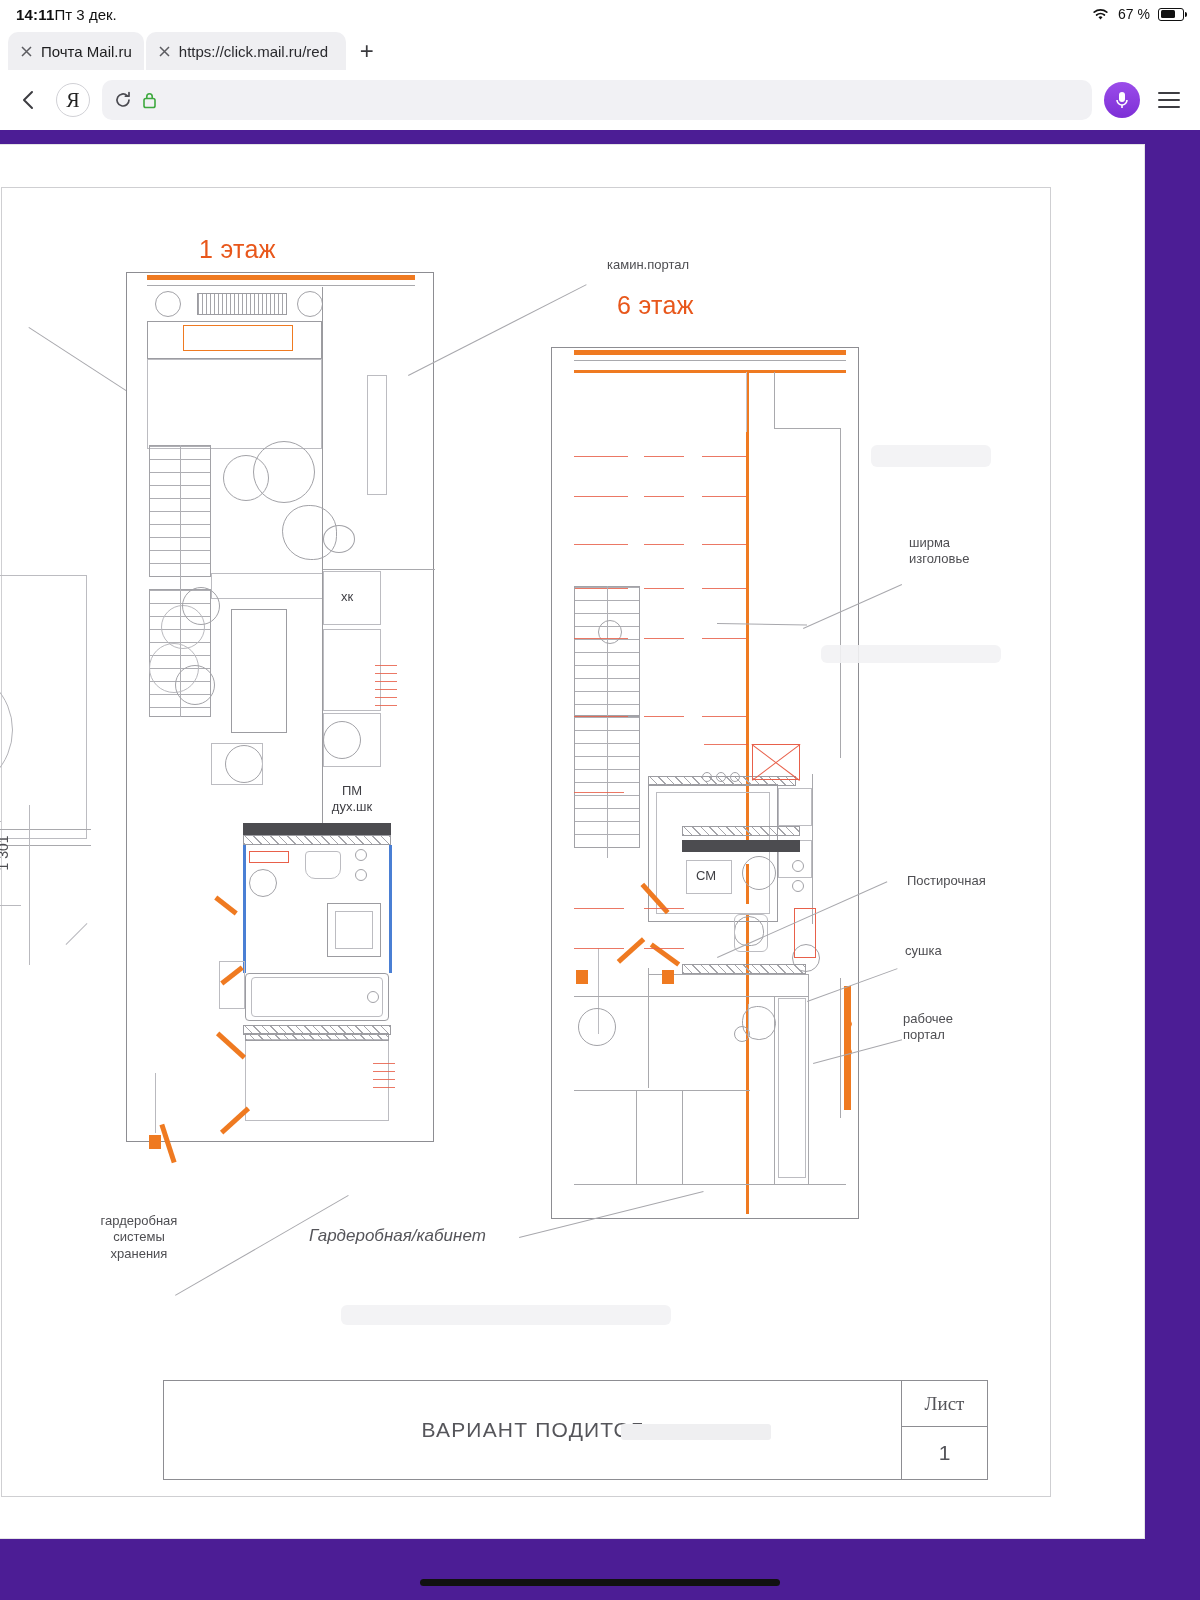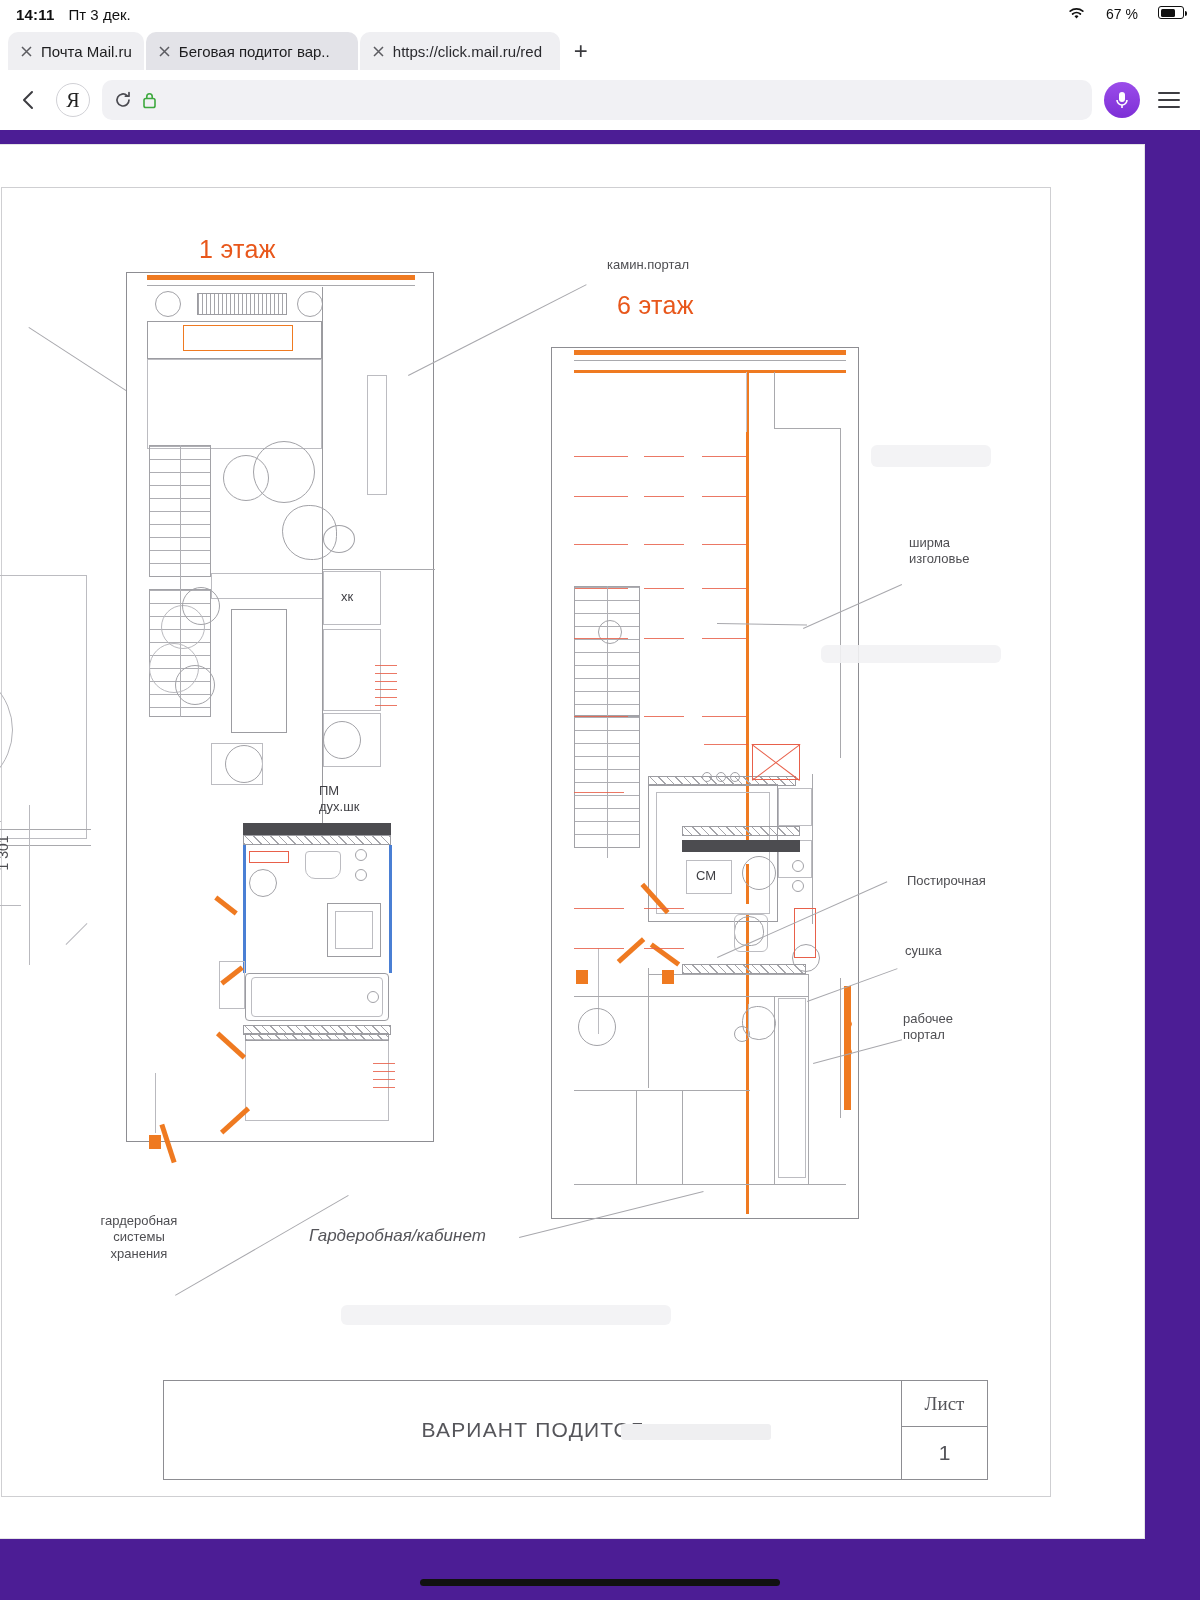--- a/index.html
+++ b/index.html
@@ -13,24 +13,24 @@
   }
 
   
   .statusbar {
     height: 28px; width: 100%;
     display: flex; align-items: center;
     padding: 0 16px;
     font-size: 15px; color: #111;
     background: #ffffff;
   }
-  .sb-left { display: flex; align-items: flex-end; gap: 14px; }
+  .sb-left { display: flex; align-items: flex-end; }
   .sb-time { font-weight: 600; letter-spacing: .2px; }
   .sb-date { font-weight: 400; }
-  .sb-right { margin-left: auto; display: flex; align-items: flex-start; gap: 20px; }
+  .sb-right { margin-left: auto; display: flex; align-items: center; gap: 8px; }
   .sb-batt-txt { font-size: 14px; }
   .batt {
     width: 26px; height: 13px; border: 1.5px solid #111; border-radius: 3px;
     position: relative; display: inline-block;
   }
   .batt::after {
     content: ""; position: absolute; right: -4px; top: 3.5px;
     width: 2.5px; height: 5px; background: #111; border-radius: 0 2px 2px 0;
   }
   .batt i { position: absolute; left: 1.5px; top: 1.5px; bottom: 1.5px; width: 62%; background: #111; border-radius: 1.5px; display: block; }
@@ -177,21 +177,21 @@
   }
   .stair {
     position: absolute; border: 1px solid #a2a2a7;
     background-image: repeating-linear-gradient(to bottom, #aeaeb3 0 1px, transparent 1px 13px);
   }
   .annot {
     position: absolute;
     font-size: 13px; color: #4e4e52; line-height: 1.25;
     white-space: pre-line;
   }
-  .annot.small { font-size: 13px; color: #3f3f44; text-align: left; }
+  .annot.small { font-size: 13px; color: #3f3f44; text-align: center; }
   .annot.italic { font-style: italic; font-size: 17px; color: #55555a; }
   .leader { position: absolute; background: #a8a8ad; height: 1px; transform-origin: 0 0; }
 
   
   .titleblock {
     position: absolute;
     left: 222px; bottom: 58px;
     width: 825px; height: 100px;
     border: 1.2px solid #8d8d92;
     display: flex;
@@ -254,28 +254,20 @@
 </div>
 
 <div class="tabstrip">
   <div class="tab">
     <span class="x" style="font-size:0;">
       <svg width="13" height="13" viewBox="0 0 13 13">
           <path d="M2 2l9 9M11 2l-9 9" stroke="#5c5c61" stroke-width="1.5"></path>
         </svg>
     </span>
     <span class="lbl">Почта Mail.ru</span>
-  </div>
-  <div class="tab active" style="min-width:212px;">
-    <span class="x" style="font-size:0;">
-      <svg width="13" height="13" viewBox="0 0 13 13">
-          <path d="M2 2l9 9M11 2l-9 9" stroke="#5c5c61" stroke-width="1.5"></path>
-        </svg>
-    </span>
-    <span class="lbl">Беговая подитог вар..</span>
   </div>
   <div class="tab" style="min-width:200px;">
     <span class="x" style="font-size:0;">
       <svg width="13" height="13" viewBox="0 0 13 13">
           <path d="M2 2l9 9M11 2l-9 9" stroke="#5c5c61" stroke-width="1.5"></path>
         </svg>
     </span>
     <span class="lbl tab-url">https://click.mail.ru/red</span>
   </div>
   <div class="newtab">+</div>

